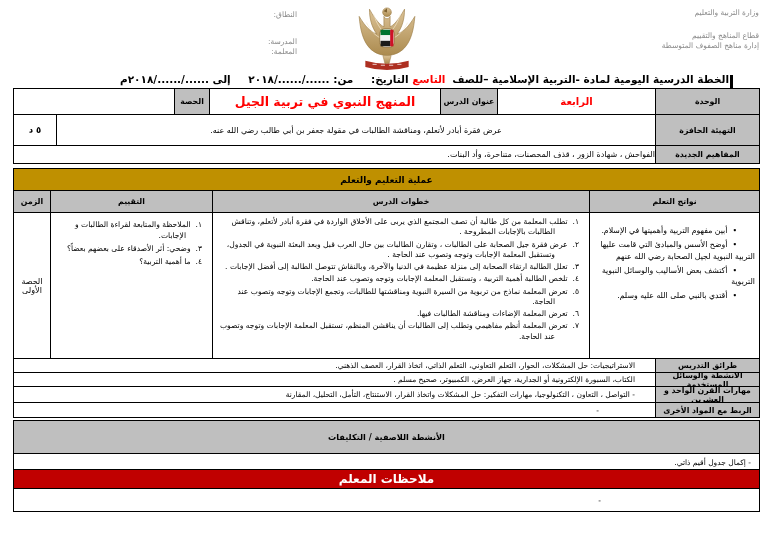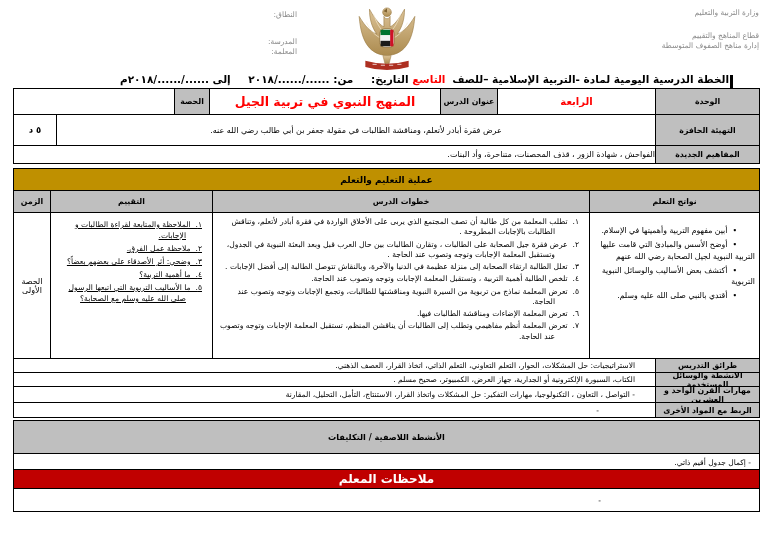--- a/index.html
+++ b/index.html
@@ -47,21 +47,21 @@
   .banner-gold{height:21px;background:#BF9000;font-weight:bold;font-size:9px;
                display:flex;align-items:center;justify-content:center;}
   #proc .hdr{height:22px;}
   #proc .content{height:146px;}
   .c-out{width:170px;} .c-steps{width:377px;} .c-assess{width:162px;} .c-time{flex:1;}
   .out-body{padding:12px 4px 2px 2px;font-size:7.8px;line-height:1.45;}
   .out-item{text-align:right;text-indent:18px;margin-bottom:3px;}
   .steps-body{padding:4px 4px 2px 2px;font-size:7.6px;line-height:1.35;}
   .step-item{text-align:right;padding-right:30px;text-indent:-24px;margin-bottom:2px;}
   .assess-body{padding:6px 4px 2px 2px;font-size:7.6px;line-height:1.45;}
-  .assess-item{text-align:right;padding-right:22px;text-indent:-16px;margin-bottom:2px;text-decoration:underline;}
+  .assess-item{text-align:right;padding-right:22px;text-indent:-16px;margin-bottom:2px;}
   .time-val{font-size:8px;text-align:center;padding:0 2px;}
 
   .meta-label{width:104px;}
   .meta-val{flex:1;font-size:7.5px;display:flex;align-items:center;
             justify-content:flex-start;padding-right:20px;}
   .mr0,.mr1,.mr3{height:14px;} .mr2{height:16px;}
   .dash-indent{padding-right:56px;}
 
   
   #xc{top:420px;}
@@ -170,24 +170,22 @@
             <div class="step-item">٣.&nbsp; تعلل الطالبة ارتقاء الصحابة إلى منزلة عظيمة في الدنيا والآخرة، وبالنقاش تتوصل الطالبة إلى أفضل الإجابات .</div>
             <div class="step-item">٤.&nbsp; تلخص الطالبة أهمية التربية ، وتستقبل المعلمة الإجابات وتوجه وتصوب عند الحاجة.</div>
             <div class="step-item">٥.&nbsp; تعرض المعلمة نماذج من تربوية من السيرة النبوية ومناقشتها للطالبات، وتجمع الإجابات وتوجه وتصوب عند الحاجة.</div>
             <div class="step-item">٦.&nbsp; تعرض المعلمة الإضاءات ومناقشة الطالبات فيها.</div>
             <div class="step-item">٧.&nbsp; تعرض المعلمة أنظم مفاهيمي وتطلب إلى الطالبات أن يناقشن المنظم، تستقبل المعلمة الإجابات وتوجه وتصوب عند الحاجة.</div>
           </div>
       </div>
       <div class="cell c-assess">
         <div class="assess-body" id="assessment-list">
             <div class="assess-item">١.&nbsp; الملاحظة والمتابعة لقراءة الطالبات و الإجابات.</div>
-            <div class="assess-item">٢.&nbsp; ملاحظة عمل الفرق.</div>
             <div class="assess-item">٣.&nbsp; وضحي: أثر الأصدقاء على بعضهم بعضاً؟</div>
             <div class="assess-item">٤.&nbsp; ما أهمية التربية؟</div>
-            <div class="assess-item">٥.&nbsp; ما الأساليب التربوية التي اتبعها الرسول صلى الله عليه وسلم مع الصحابة؟</div>
           </div>
       </div>
       <div class="cell c-time center">
         <div class="time-val">الحصة الأولى</div>
       </div>
     </div>
     <div class="trow mr0">
       <div class="cell glabel meta-label">طرائق التدريس</div>
       <div class="cell meta-val">الاستراتيجيات: حل المشكلات، الحوار، التعلم التعاوني، التعلم الذاتي، اتخاذ القرار، العصف الذهني.</div>
     </div>

